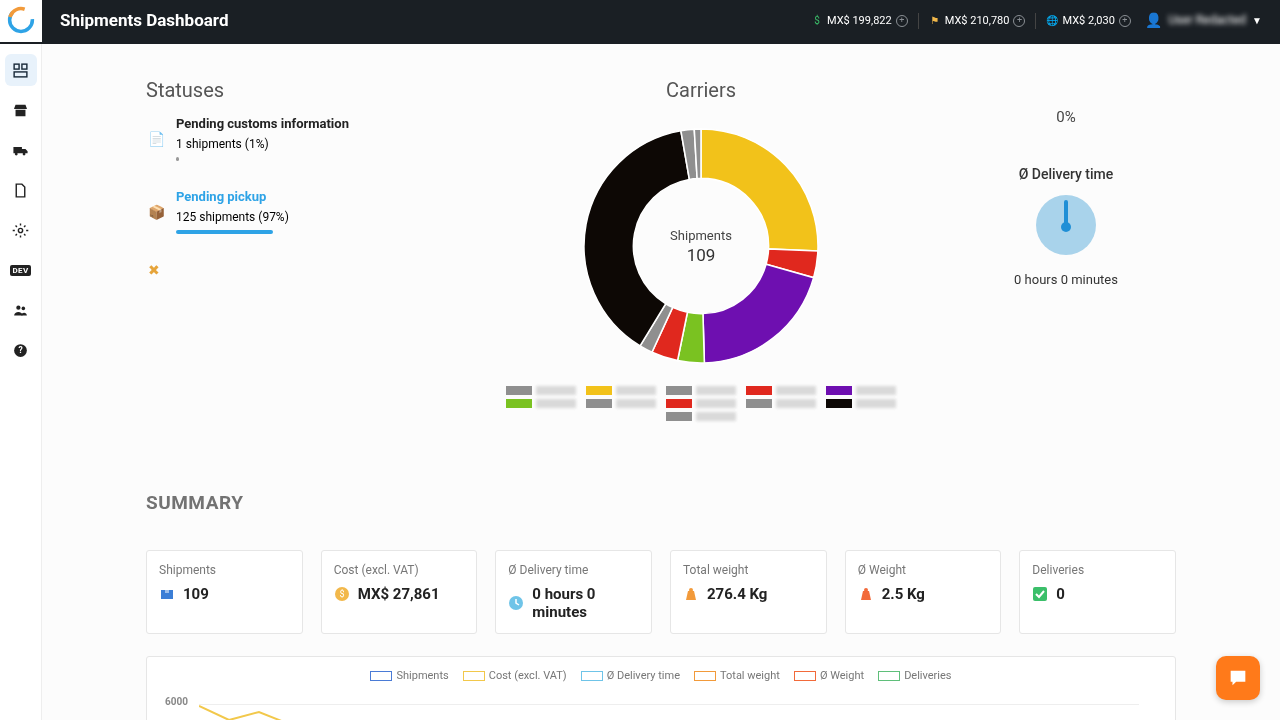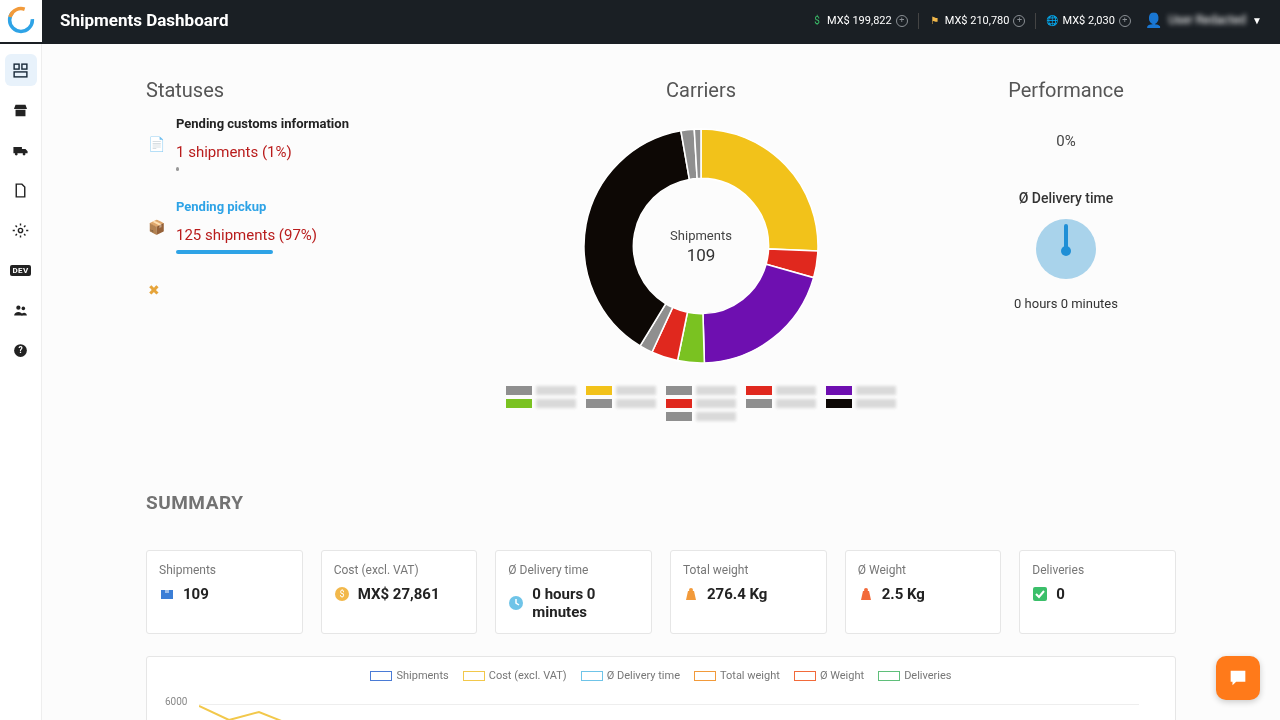--- a/index.html
+++ b/index.html
@@ -32,21 +32,21 @@
   .cols { display:flex; gap: 10px; }
   .col-statuses { width: 300px; }
   .col-carriers { flex:1; display:flex; flex-direction:column; align-items:center; }
   .col-perf { width: 220px; text-align:center; }
 
   .section-h { font-size: 20px; font-weight:400; color:#555; margin-bottom: 14px; }
 
   .status-item { display:flex; align-items:center; gap:10px; margin-bottom: 28px; margin-left: 2px; }
   .status-item .ic { width:18px; font-size:14px; color:#888; }
   .status-item .txt .t1 { font-size:13px; font-weight:700; }
-  .status-item .txt .t2 { font-size:15px; color:#b91c1c; margin-top:12px; }
+  .status-item .txt .t2 { font-size:12px; color:#000000; margin-top:6px; }
   .status-item .bar { height:4px; margin-top:6px; border-radius:2px; }
   .status-pending .t1 { color:#222; }
   .status-pickup .t1 { color:#2ea3e6; }
   .status-cancel .t1 { color:#e6a43a; }
 
   .donut-wrap { position:relative; width:260px; height:260px; }
   .donut-center { position:absolute; inset:0; display:flex; flex-direction:column; align-items:center; justify-content:center; }
   .donut-center .lbl { font-size:13px; color:#444; }
   .donut-center .val { font-size:17px; color:#333; margin-top:2px; }
 
@@ -65,21 +65,21 @@
   .card { flex:1; border:1px solid #e6e6e6; border-radius:3px; padding:12px 12px; background:#fff; }
   .card .c-lbl { font-size:12px; color:#777; margin-bottom:8px; }
   .card .c-valrow { display:flex; align-items:center; gap:8px; }
   .card .c-ic { width:16px; height:16px; display:inline-flex; align-items:center; justify-content:center; font-size:13px; }
   .card .c-val { font-size:15px; font-weight:700; color:#222; }
 
   .chart-box { margin-top:22px; border:1px solid #e6e6e6; border-radius:3px; padding: 12px 12px 4px 12px; background:#fff; }
   .chart-legend2 { display:flex; justify-content:center; gap:14px; font-size:11px; color:#777; margin-bottom:8px; }
   .chart-legend2 .it { display:flex; align-items:center; gap:4px; }
   .chart-legend2 .sw { width:22px; height:10px; border:1.5px solid; background:transparent; }
-  .axis-label { font-size:10px; color:#888; }
+  .axis-label { font-size:10px; color:#888;font-weight:bold; }
 
   .chat-fab { position:absolute; right:20px; bottom:20px; width:44px; height:44px; border-radius:10px; background:#ff7a1a; display:flex; align-items:center; justify-content:center; color:#fff; cursor:pointer; box-shadow:0 2px 6px rgba(0,0,0,0.2); }
   .chat-fab svg { width:22px; height:22px; }
 
   .logo-circle { width:28px; height:28px; }
 </style>
 </head>
 <body>
 
 <div class="topbar">
@@ -262,21 +262,20 @@
                 <span class="leg-tx"></span>
               </div>
               <div class="leg-item">
                 <span class="leg-sw" style="background:#8f8f8f"></span>
                 <span class="leg-tx"></span>
               </div>
             </div>
         </div>
 
         <div class="col-perf">
-          <div class="section-h">Performance</div>
           <div class="perf-pct">0%</div>
           <div class="perf-dt-lbl">Ø Delivery time</div>
           <svg class="gauge" viewBox="0 0 66 66">
             <circle cx="33" cy="33" r="30" fill="#a9d3eb"></circle>
             <rect x="31" y="8" width="4" height="26" rx="2" fill="#1f8fd6"></rect>
             <circle cx="33" cy="35" r="5" fill="#1f8fd6"></circle>
           </svg>
           <div class="perf-dt-val">0 hours 0 minutes</div>
         </div>
       </div>

